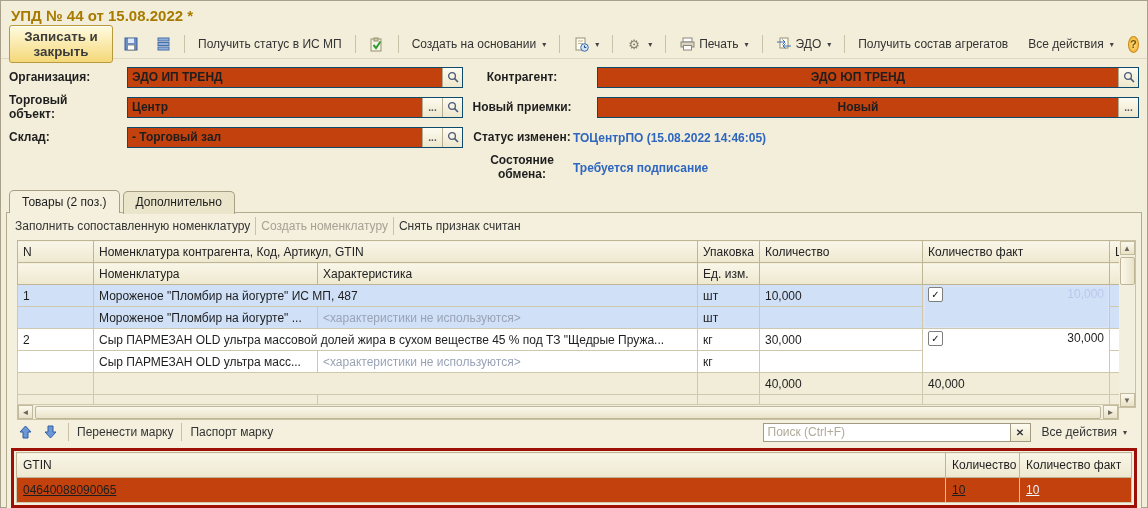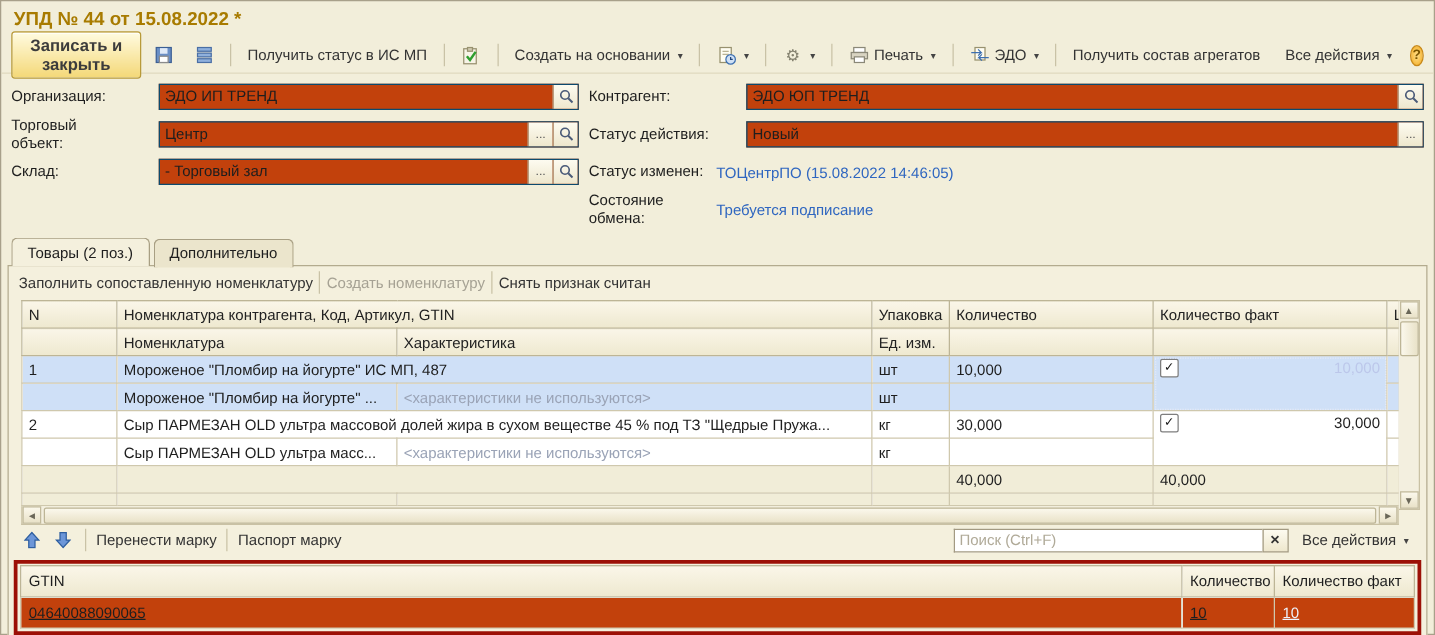--- a/index.html
+++ b/index.html
@@ -18,22 +18,22 @@
   .sep{width:1px;height:18px;background:#c9c2a6;margin:0 3px;flex:0 0 1px;}
   .caret{font-size:8px;color:#444;margin-left:2px;}
   .spacer{flex:1;}
   .icon16{width:16px;height:16px;display:inline-flex;align-items:center;justify-content:center;}
   .help-circle{width:15px;height:15px;border-radius:50%;background:radial-gradient(#ffe08a,#f2a81d);
     border:1px solid #c8891a;color:#7a5400;font-weight:bold;font-size:11px;display:inline-flex;
     align-items:center;justify-content:center;margin-left:4px;}
   
   .form{display:flex;padding:6px 8px 0;}
   .form-left{width:462px;flex:0 0 462px;padding-right:8px;box-sizing:border-box;}
-  .form-right{flex:1;}
-  .frow{display:flex;align-items:center;height:24px;margin-bottom:6px;}
+  .form-right{flex:1;text-align:center;}
+  .frow{display:flex;align-items:center;height:24px;margin-bottom:6px;font-weight:bold;}
   .flabel-l{width:94px;flex:0 0 94px;}
   .flabel-r{width:102px;flex:0 0 102px;}
   .input{flex:1;display:flex;align-items:stretch;border:1px solid #0c4a6e;background:#c2410c;height:19px;margin-left:24px;}
   .input .itext{flex:1;padding:2px 4px 0;white-space:nowrap;overflow:hidden;}
   .ibtn{width:19px;flex:0 0 19px;display:flex;align-items:center;justify-content:center;
     background:linear-gradient(#fdfbf0,#eee7cd);border-left:1px solid #b5ac92;font-size:10px;color:#555;}
   .status-link{color:#2f66c0;padding-top:2px;white-space:nowrap;}
   
   .tabs{display:flex;padding-left:8px;position:relative;z-index:2;margin-top:4px;}
   .tab{border:1px solid #a89f83;border-bottom:none;border-radius:5px 5px 0 0;padding:3px 12px 4px;
@@ -237,21 +237,21 @@
           <span class="itext">ЭДО ЮП ТРЕНД</span>
           <span class="ibtn">
             <svg width="12" height="12">
                 <circle cx="5" cy="5" r="3.4" fill="none" stroke="#4a5a78" stroke-width="1.3"></circle>
                 <line x1="7.6" y1="7.6" x2="11" y2="11" stroke="#4a5a78" stroke-width="1.6"></line>
               </svg>
           </span>
         </span>
       </div>
       <div class="frow">
-        <span class="flabel-r">Статус действия:</span>
+        <span class="flabel-r">Новый приемки:</span>
         <span class="input">
           <span class="itext">Новый</span>
           <span class="ibtn">...</span>
         </span>
       </div>
       <div class="frow">
         <span class="flabel-r">Статус изменен:</span>
         <span class="status-link">ТОЦентрПО (15.08.2022 14:46:05)</span>
       </div>
       <div class="frow">

